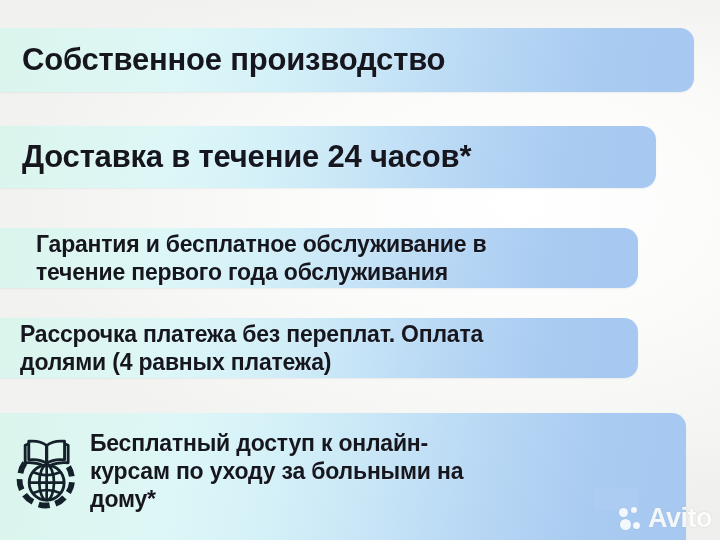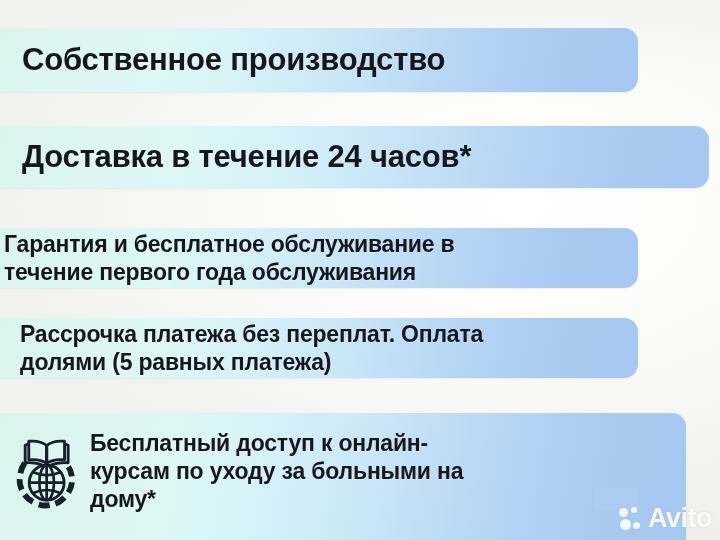--- a/index.html
+++ b/index.html
@@ -59,30 +59,30 @@
   .banner-text {
     color: #16161f;
     font-weight: 700;
     letter-spacing: -0.2px;
     white-space: pre-line;
     text-shadow: 0 1px 0 rgba(255,255,255,0.22);
     font-stretch: condensed;
   }
 
   
-  #banner-1 { top: 28px;  height: 64px;  width: 638px; }
+  #banner-1 { top: 28px;  height: 64px;  width: 694px; }
   #banner-1 .banner-text { font-size: 31px; line-height: 1.04; padding-left: 22px; }
 
   
-  #banner-2 { top: 126px; height: 62px;  width: 709px; }
+  #banner-2 { top: 126px; height: 62px;  width: 656px; }
   #banner-2 .banner-text { font-size: 31px; line-height: 1.04; padding-left: 22px; }
 
   
   #banner-3 { top: 228px; height: 60px;  width: 638px; }
-  #banner-3 .banner-text { font-size: 23px; line-height: 1.22; padding-left: 4px; }
+  #banner-3 .banner-text { font-size: 23px; line-height: 1.22; padding-left: 36px; }
 
   
   #banner-4 { top: 318px; height: 60px;  width: 638px; }
   #banner-4 .banner-text { font-size: 23px; line-height: 1.22; padding-left: 20px; }
 
   
   #banner-5 {
     top: 413px;
     height: 127px;
     width: 686px;
@@ -172,21 +172,21 @@
     <div class="banner-text">Доставка в течение 24 часов*</div>
   </div>
 
   <div class="banner" id="banner-3">
     <div class="banner-text">Гарантия и бесплатное обслуживание в
 течение первого года обслуживания</div>
   </div>
 
   <div class="banner" id="banner-4">
     <div class="banner-text">Рассрочка платежа без переплат. Оплата
-долями (5 равных платежа)</div>
+долями (4 равных платежа)</div>
   </div>
 
   <div class="banner" id="banner-5">
     <div class="icon-slot">
       <svg width="76" height="86" viewBox="0 0 76 86" fill="none" stroke="#14202a" stroke-width="3.4" stroke-linecap="butt">
 
         <g fill="none" stroke-width="6.5" stroke-linecap="butt">
           <path d="M 12 34 A 26.5 26.5 0 0 0 7.2 45.5"></path>
           <path d="M 6.2 52 A 26.5 26.5 0 0 0 8.6 64"></path>
           <path d="M 11.8 69.6 A 26.5 26.5 0 0 0 21.2 77.6"></path>

